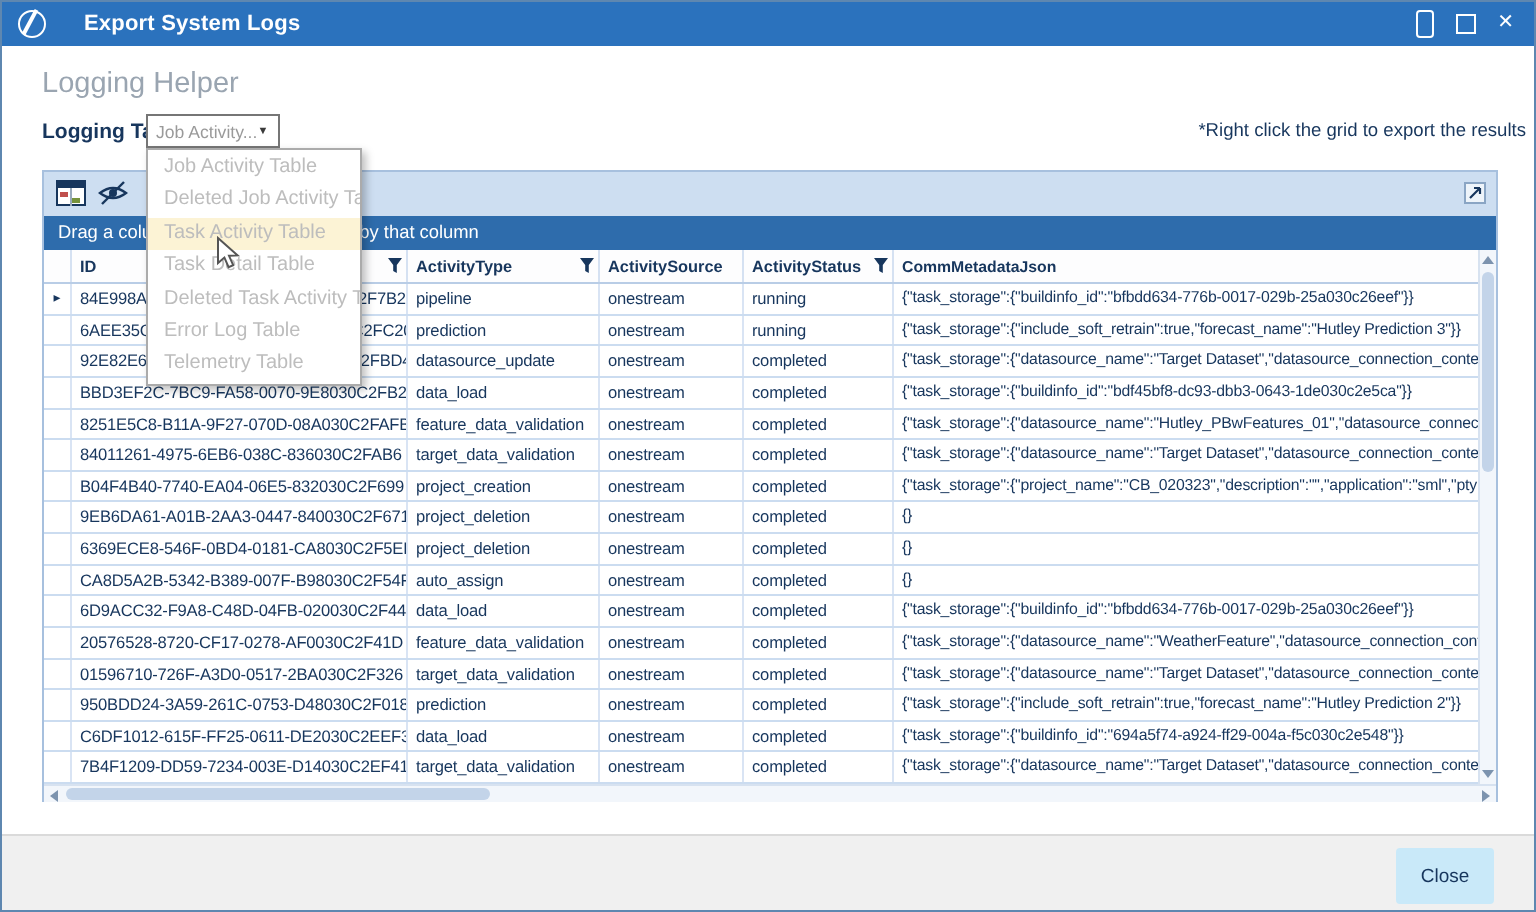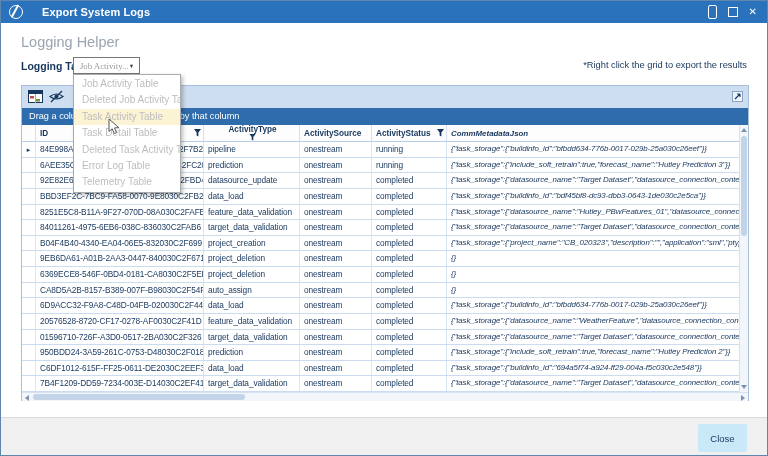--- a/index.html
+++ b/index.html
@@ -13,37 +13,37 @@
   .app-logo{width:12px;height:12px;border:1.4px solid #fff;border-radius:50%;position:relative;flex:0 0 auto;}
   .app-logo::before{content:"";position:absolute;left:4.2px;top:-2px;width:1.6px;height:14px;background:#fff;transform:rotate(28deg);}
   .titlebar-title{color:#fff;font-size:11px;font-weight:600;margin-left:7px;letter-spacing:.1px;padding-left:12px;}
   .tb-icons{margin-left:auto;display:flex;align-items:center;gap:11px;padding-right:10px;}
   .pin-ic{width:7px;height:12px;border:1.2px solid #fff;border-radius:2px;}
   .max-ic{width:8px;height:8px;border:1.2px solid #fff;}
   .close-ic{color:#fff;font-size:10px;line-height:10px;}
   
   .heading{position:absolute;left:20px;top:33px;font-size:14.5px;color:#9aa5b1;}
   .field-label{position:absolute;left:20px;top:59px;font-size:10.5px;font-weight:700;color:#17365d;}
-  .combo{position:absolute;left:72px;top:56px;width:67px;height:17px;box-sizing:border-box;border:1px solid #767676;background:#fff;display:flex;align-items:center;justify-content:center;padding:0 3px 0 4px;font-size:8.8px;color:#9a9a9a;font-family:Liberation Serif, serif;}
+  .combo{position:absolute;left:72px;top:56px;width:67px;height:17px;box-sizing:border-box;border:1px solid #767676;background:#fff;display:flex;align-items:center;justify-content:flex-start;padding:0 3px 0 4px;font-size:8.8px;color:#9a9a9a;}
   .combo .arr{font-size:5.5px;color:#3a3a3a;}
-  .note{position:absolute;right:20px;top:59px;font-size:9.3px;color:#17365d;}
+  .note{position:absolute;right:4px;top:59px;font-size:9.3px;color:#17365d;}
   
   .grid-panel{position:absolute;left:20px;top:84px;width:728px;height:316px;box-sizing:border-box;border:1px solid #a7c0de;background:#fff;}
   .grid-toolbar{position:absolute;left:0;top:0;right:0;height:22px;background:#cddef1;border-bottom:1px solid #b9cfe8;}
   .grid-toolbar .bar-title{position:absolute;left:0;right:0;top:5px;text-align:center;font-size:9.5px;font-weight:700;color:#17365d;margin-top:16px;}
   .tool-ic{position:absolute;top:4px;width:15px;height:13px;}
   .expand-ic{position:absolute;right:5px;top:5px;width:11px;height:11px;}
   .group-bar{position:absolute;left:0;top:22px;right:0;height:17px;background:#2e6cac;color:#fff;font-size:9.2px;line-height:17px;padding-left:7px;box-sizing:border-box;white-space:nowrap;overflow:hidden;}
   .header-row{position:absolute;left:0;top:39px;height:17px;display:flex;background:#fdfdfe;border-bottom:1px solid #b9cde6;box-sizing:border-box;}
   .hcell{box-sizing:border-box;border-right:1px solid #d5e1f2;display:flex;align-items:center;justify-content:space-between;padding:0 2px 0 4px;font-size:8.2px;font-weight:700;color:#17365d;white-space:nowrap;overflow:hidden;}
   .rows{position:absolute;left:0;top:56px;height:250px;width:719px;overflow:hidden;}
   .grid-row{display:flex;height:15.625px;border-bottom:1px solid #cbdcf0;box-sizing:border-box;background:#fff;}
   .cell{box-sizing:border-box;border-right:1px solid #d9e4f4;padding:0 3px 0 4px;font-size:8.3px;letter-spacing:-0.1px;color:#17365d;line-height:14.5px;white-space:nowrap;overflow:hidden;}
   .col-sel{width:14px;padding:0;text-align:center;font-size:7px;line-height:15px;color:#17365d;}
-  .col-id{width:168px;}.col-type{width:96px;flex-direction:column;}.col-src{width:72px;gap:44px;}.col-status{width:75px;}.col-json{width:294px;font-size:7.9px;font-style:italic;}
+  .col-id{width:168px;}.col-type{width:96px;}.col-src{width:72px;gap:44px;}.col-status{width:75px;}.col-json{width:294px;font-size:7.9px;}
   
   .hscroll{position:absolute;left:0;right:0;top:306px;height:9px;background:#f2f6fb;border-top:1px solid #d7e2f0;box-sizing:border-box;}
   .hthumb{position:absolute;left:11px;top:1px;width:212px;height:6px;background:#c3d4e9;border-radius:3px;}
   .harrow{position:absolute;top:2px;width:0;height:0;border-top:3px solid transparent;border-bottom:3px solid transparent;}
   .harrow.left{left:3px;border-right:4px solid #7c93ae;}
   .harrow.right{right:3px;border-left:4px solid #7c93ae;}
   .vscroll{position:absolute;right:0;top:39px;width:9px;height:267px;background:#f2f6fb;border-left:1px solid #d7e2f0;box-sizing:border-box;}
   .vthumb{position:absolute;left:1px;top:11px;width:6px;height:100px;background:#c3d4e9;border-radius:3px;}
   .varrow{position:absolute;left:1px;width:0;height:0;border-left:3px solid transparent;border-right:3px solid transparent;}
   .varrow.up{top:3px;border-bottom:4px solid #7c93ae;}
@@ -175,21 +175,21 @@
         <div class="grid-row">
           <div class="cell col-sel"></div>
           <div class="cell col-id">84011261-4975-6EB6-038C-836030C2FAB6</div>
           <div class="cell col-type">target_data_validation</div>
           <div class="cell col-src">onestream</div>
           <div class="cell col-status">completed</div>
           <div class="cell col-json">{"task_storage":{"datasource_name":"Target Dataset","datasource_connection_context":"</div>
         </div>
         <div class="grid-row">
           <div class="cell col-sel"></div>
-          <div class="cell col-id">B04F4B40-4340-EA04-06E5-832030C2F699</div>
+          <div class="cell col-id">B04F4B40-7740-EA04-06E5-832030C2F699</div>
           <div class="cell col-type">project_creation</div>
           <div class="cell col-src">onestream</div>
           <div class="cell col-status">completed</div>
           <div class="cell col-json">{"task_storage":{"project_name":"CB_020323","description":"","application":"sml","ptype":"</div>
         </div>
         <div class="grid-row">
           <div class="cell col-sel"></div>
           <div class="cell col-id">9EB6DA61-A01B-2AA3-0447-840030C2F671</div>
           <div class="cell col-type">project_deletion</div>
           <div class="cell col-src">onestream</div>
@@ -199,21 +199,21 @@
         <div class="grid-row">
           <div class="cell col-sel"></div>
           <div class="cell col-id">6369ECE8-546F-0BD4-0181-CA8030C2F5EF</div>
           <div class="cell col-type">project_deletion</div>
           <div class="cell col-src">onestream</div>
           <div class="cell col-status">completed</div>
           <div class="cell col-json">{}</div>
         </div>
         <div class="grid-row">
           <div class="cell col-sel"></div>
-          <div class="cell col-id">CA8D5A2B-8157-B389-007F-B98030C2F54F</div>
+          <div class="cell col-id">CA8D5A2B-5342-B389-007F-B98030C2F54F</div>
           <div class="cell col-type">auto_assign</div>
           <div class="cell col-src">onestream</div>
           <div class="cell col-status">completed</div>
           <div class="cell col-json">{}</div>
         </div>
         <div class="grid-row">
           <div class="cell col-sel"></div>
           <div class="cell col-id">6D9ACC32-F9A8-C48D-04FB-020030C2F441</div>
           <div class="cell col-type">data_load</div>
           <div class="cell col-src">onestream</div>

